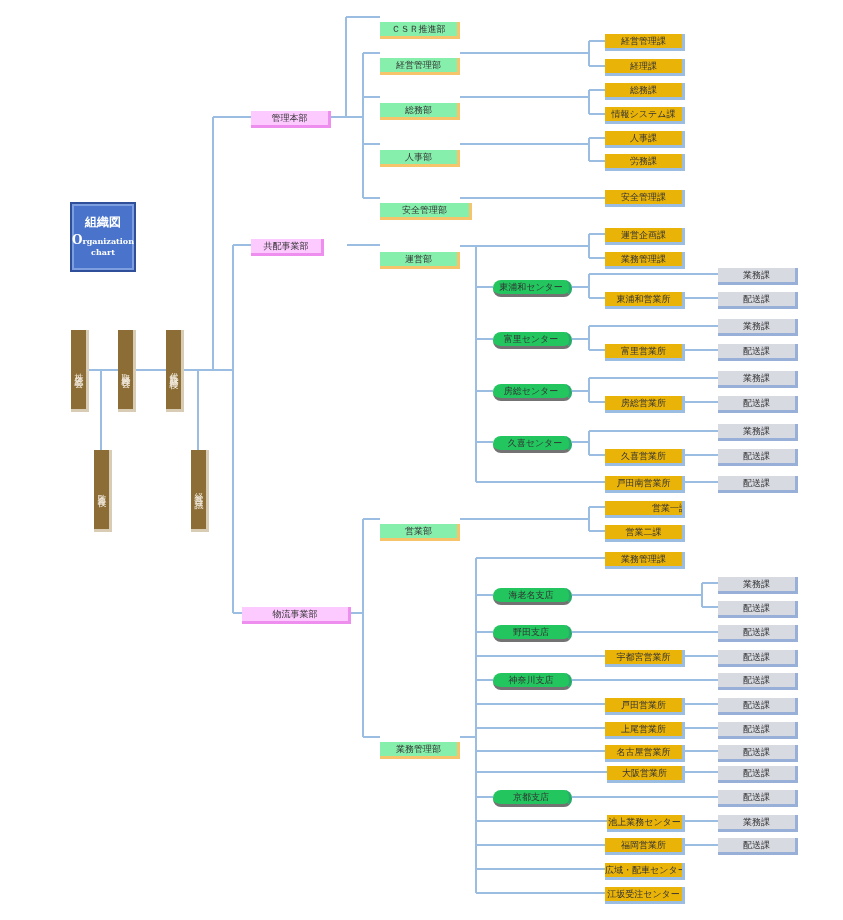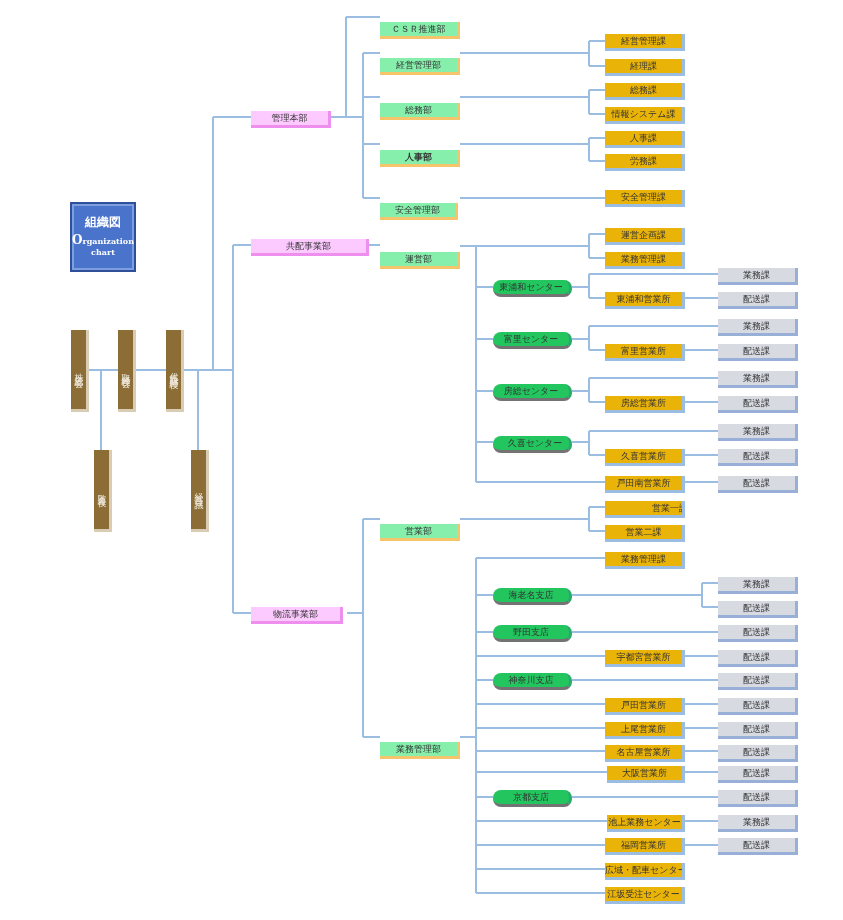--- a/index.html
+++ b/index.html
@@ -139,29 +139,29 @@
   <span class="en2">chart</span>
 </div>
 
 <div class="vbox" style="left:71px;top:330px;height:79px;">株主総会</div>
 <div class="vbox" style="left:94px;top:450px;height:79px;">監査役</div>
 <div class="vbox" style="left:118px;top:330px;height:79px;">取締役会</div>
 <div class="vbox" style="left:166px;top:330px;height:79px;">代表取締役</div>
 <div class="vbox" style="left:191px;top:450px;height:79px;">経営会議</div>
 
 <div class="box pink" style="left:251px;top:111px;width:80px;">管理本部</div>
-<div class="box pink" style="left:251px;top:239px;width:118px;">共配事業部</div>
-<div class="box pink" style="left:251px;top:607px;width:92px;">物流事業部</div>
+<div class="box pink" style="left:251px;top:239px;width:73px;">共配事業部</div>
+<div class="box pink" style="left:242px;top:607px;width:109px;">物流事業部</div>
 
 <div id="nodes">
     <div class="box yellow" style="left: 380px; top: 10px; width: 80px;">ＣＳＲ推進部</div>
     <div class="box yellow" style="left: 380px; top: 46px; width: 80px;">経営管理部</div>
     <div class="box yellow" style="left: 380px; top: 91px; width: 80px;">総務部</div>
-    <div class="box yellow" style="left: 380px; top: 138px; width: 80px; font-weight: bold;">人事部</div>
-    <div class="box yellow" style="left: 380px; top: 191px; width: 78px;">安全管理部</div>
+    <div class="box yellow" style="left: 380px; top: 138px; width: 80px;">人事部</div>
+    <div class="box yellow" style="left: 380px; top: 191px; width: 92px;">安全管理部</div>
     <div class="box blue" style="left: 605px; top: 34px; width: 80px;">経営管理課</div>
     <div class="box blue" style="left: 605px; top: 59px; width: 80px;">経理課</div>
     <div class="box blue" style="left: 605px; top: 83px; width: 80px;">総務課</div>
     <div class="box blue" style="left: 605px; top: 107px; width: 80px;">情報システム課</div>
     <div class="box blue" style="left: 605px; top: 131px; width: 80px;">人事課</div>
     <div class="box blue" style="left: 605px; top: 154px; width: 80px;">労務課</div>
     <div class="box blue" style="left: 605px; top: 190px; width: 80px;">安全管理課</div>
     <div class="box yellow" style="left: 380px; top: 240px; width: 80px;">運営部</div>
     <div class="box blue" style="left: 605px; top: 228px; width: 80px;">運営企画課</div>
     <div class="box blue" style="left: 605px; top: 252px; width: 80px;">業務管理課</div>

